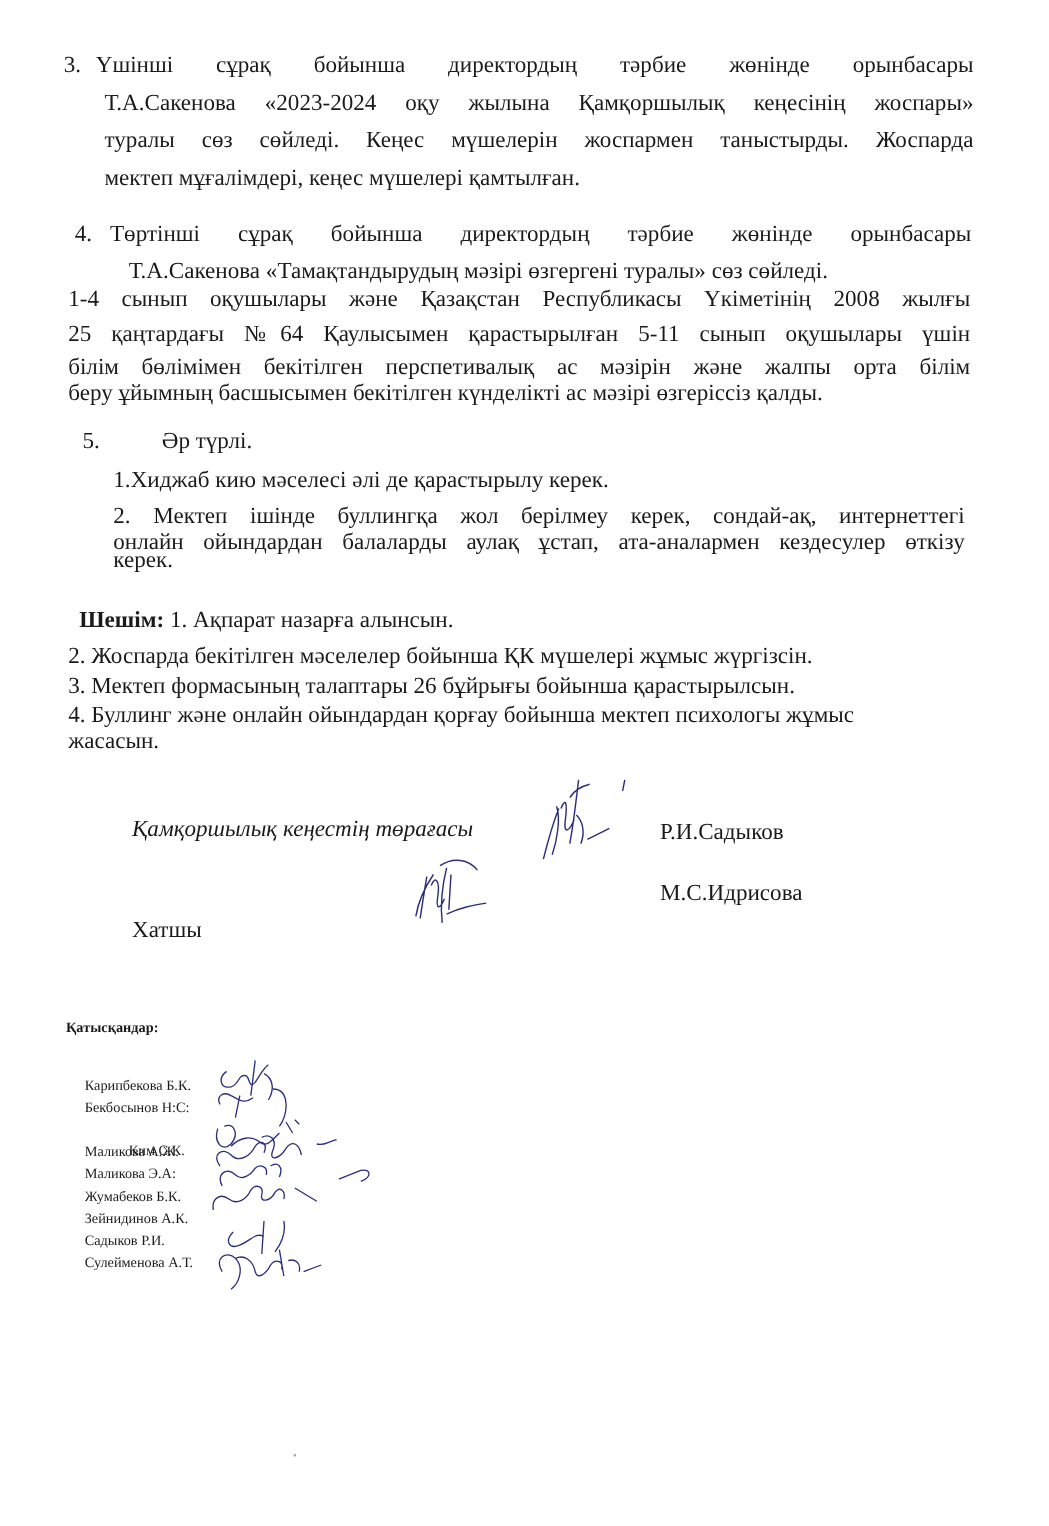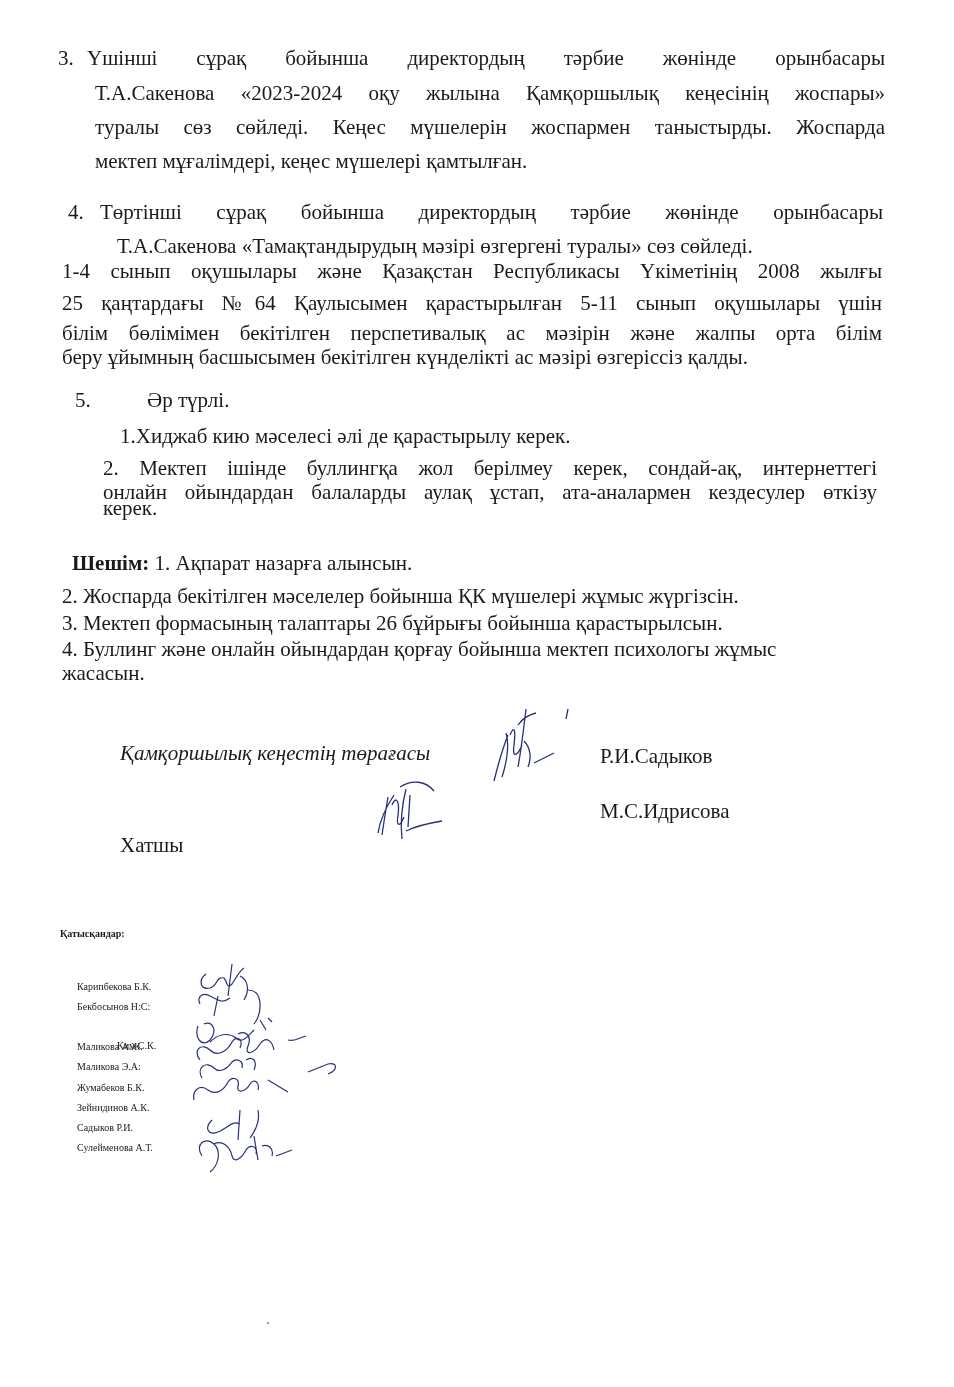--- a/index.html
+++ b/index.html
@@ -3,21 +3,21 @@
 <meta charset="utf-8">
 <style>
   html, body { margin:0; padding:0; background:#ffffff; }
   body { width:954px; height:1387px; position:relative; overflow:hidden;
          font-family:"Liberation Serif", serif; color:#1a1a1a; }
   .abs { position:absolute; }
   .line { position:absolute; font-size:21px; line-height:26px; white-space:nowrap; }
   .just { text-align:justify; text-align-last:justify; white-space:normal; }
   .num { position:absolute; font-size:21px; line-height:26px; }
   .bold { font-weight:bold; }
-  .small { font-size:10px; line-height:19px; }
+  .small { font-size:13px; line-height:19px; }
   .sig { position:absolute; }
   .sig svg { overflow:visible; }
 </style>
 </head>
 <body>
 
 <div>
   <span class="num" style="left:58px; top:45px;">3.</span>
   <div class="line just" style="left:87px; top:45px; width:798px;">Үшінші сұрақ бойынша директордың тәрбие жөнінде орынбасары</div>
   <div class="line just" style="left:95px; top:80px; width:790px;">Т.А.Сакенова «2023-2024 оқу жылына Қамқоршылық кеңесінің  жоспары»</div>
@@ -31,21 +31,21 @@
   <div class="line" style="left:117px; top:233px;">Т.А.Сакенова «Тамақтандырудың мәзірі өзгергені туралы» сөз сөйледі.</div>
   <div class="line just" style="left:62px; top:258px; width:820px;">1-4 сынып оқушылары және Қазақстан Республикасы Үкіметінің 2008 жылғы</div>
   <div class="line just" style="left:62px; top:290px; width:820px;">25 қаңтардағы №64 Қаулысымен қарастырылған 5-11 сынып оқушылары үшін</div>
   <div class="line just" style="left:62px; top:320px; width:820px;">білім бөлімімен бекітілген перспетивалық ас мәзірін және жалпы орта білім</div>
   <div class="line" style="left:62px; top:344px;">беру ұйымның басшысымен бекітілген күнделікті ас мәзірі өзгеріссіз қалды.</div>
 </div>
 
 <div>
   <span class="num" style="left:75px; top:387px;">5.</span>
   <div class="line" style="left:103px; top:387px;margin-left:44px;">Әр түрлі.</div>
-  <div class="line" style="left:120px; top:423px;">1.Хиджаб кию мәселесі әлі де қарастырылу керек.</div>
+  <div class="line" style="left:103px; top:423px;">1.Хиджаб кию мәселесі әлі де қарастырылу керек.</div>
   <div class="line just" style="left:103px; top:455px; width:774px;">2. Мектеп ішінде буллингқа жол берілмеу керек, сондай-ақ, интернеттегі</div>
   <div class="line just" style="left:103px; top:479px; width:774px;">онлайн ойындардан балаларды аулақ ұстап, ата-аналармен кездесулер өткізу</div>
   <div class="line" style="left:103px; top:495px;">керек.</div>
 </div>
 
 <div>
   <div class="line" style="left:72px; top:550px;">
     <span class="bold">Шешім:</span>
     <span>1. Ақпарат назарға алынсын.</span>
   </div>

